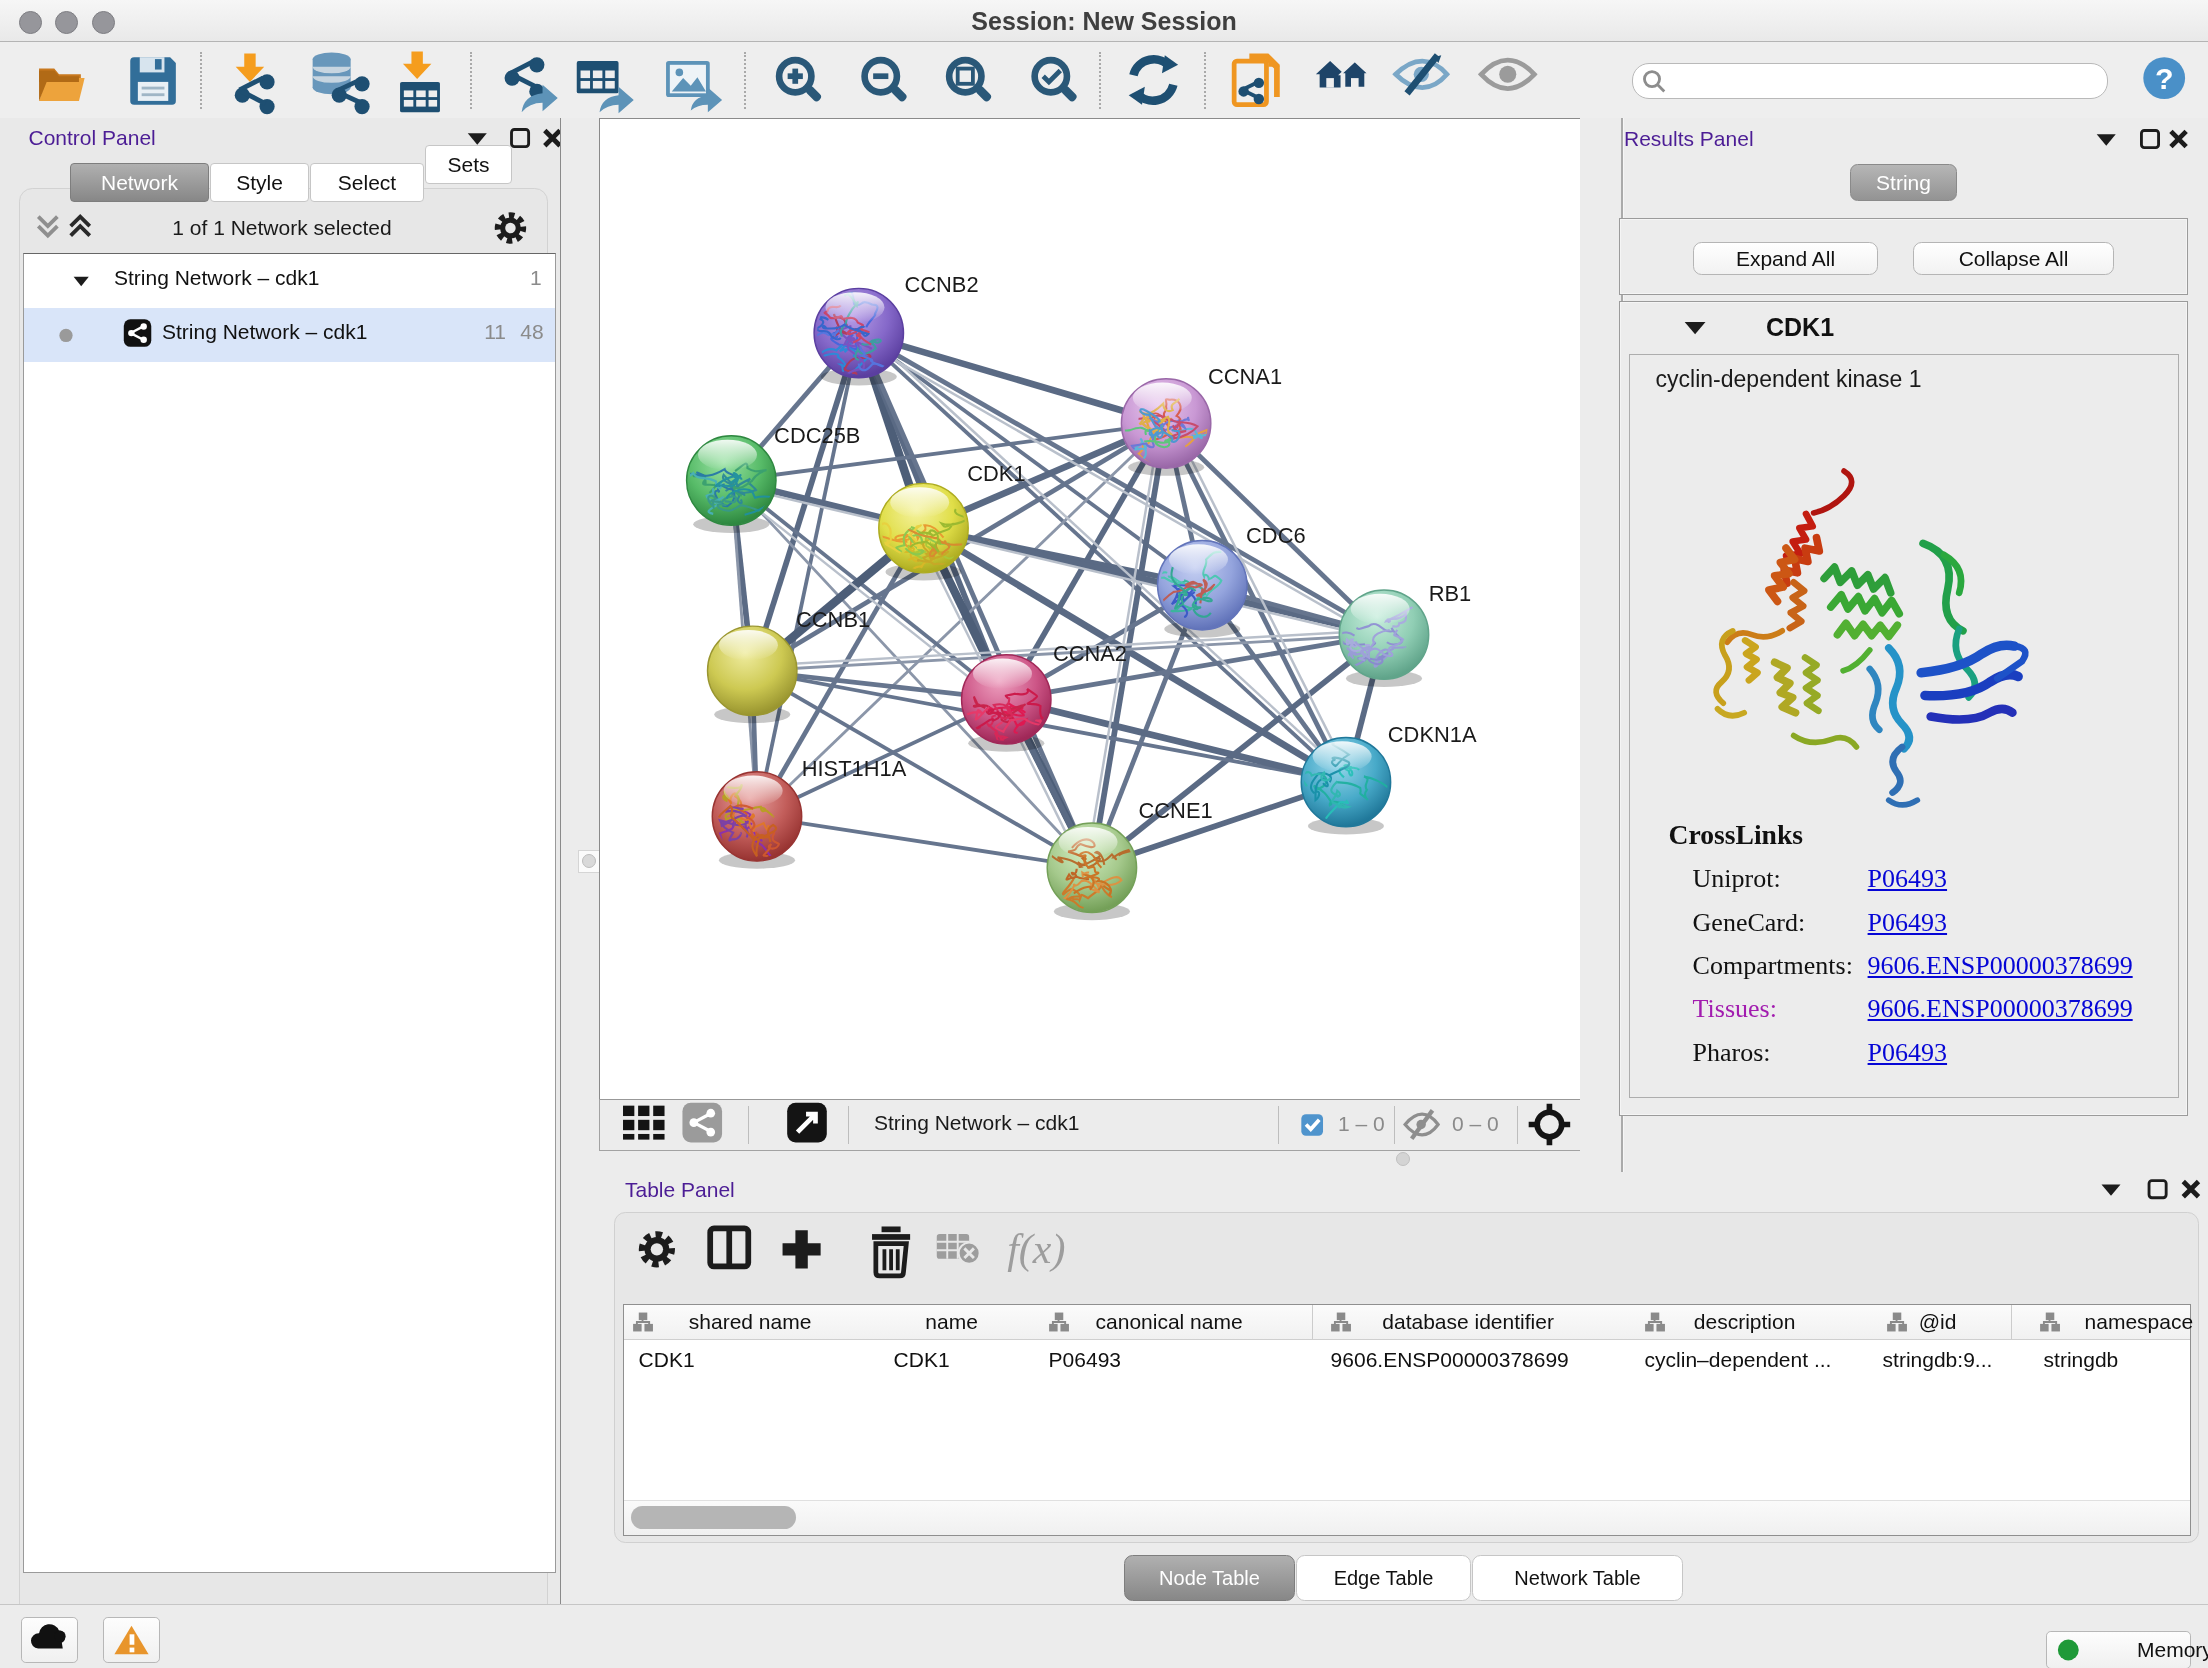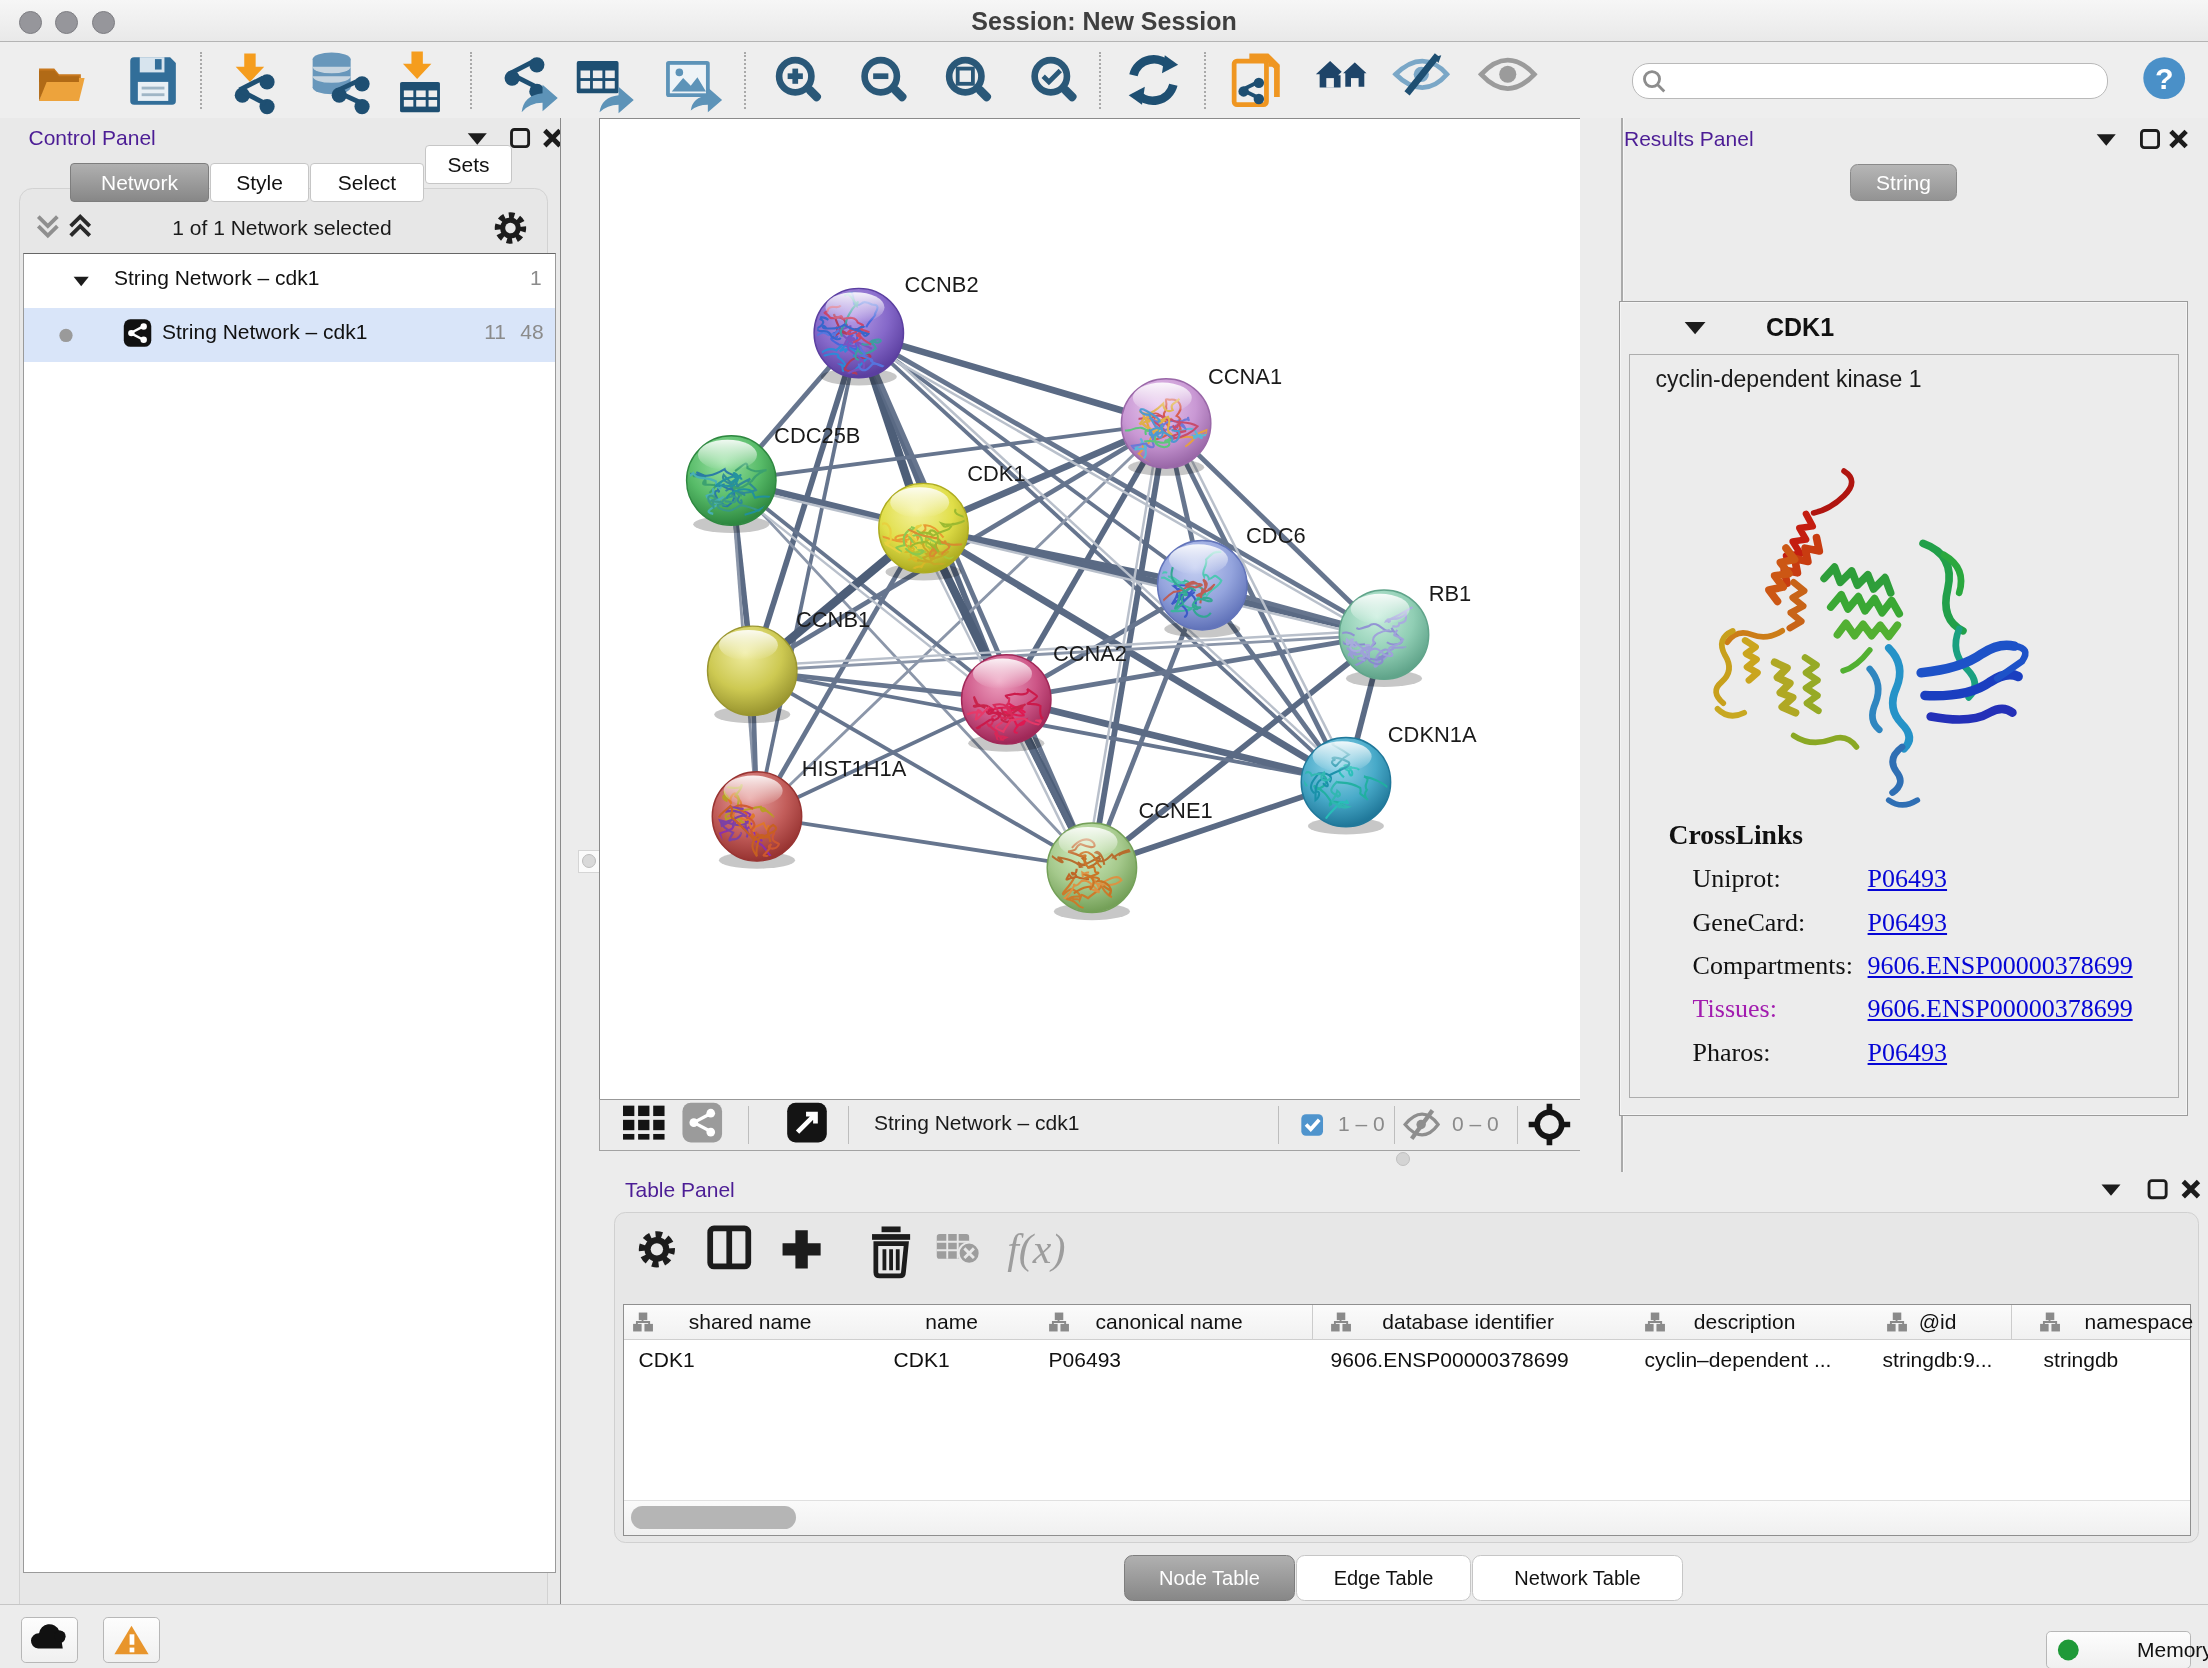--- a/index.html
+++ b/index.html
@@ -713,20 +713,24 @@
 
 <div id="rpanel" class="abs">
   <div id="rpanel-edge"></div>
   <div class="ptitle abs" style="left:44px;top:8.6px;">Results Panel</div>
   <svg width="629" height="44" style="position:absolute;left:0;top:0" viewBox="0 0 661 46">
     <path d="M543 17 l20 0 -10 12 z" fill="#1c1c1c"></path>
     <rect x="590" y="13" width="18" height="18" rx="3" fill="none" stroke="#1c1c1c" stroke-width="3"></rect>
     <path d="M621 14 l16 16 M637 14 l-16 16" stroke="#1c1c1c" stroke-width="5"></path>
   </svg>
   <div style="position:absolute;left:270px;top:46px;width:105px;height:35px;border-radius:7.6px;background:linear-gradient(#b6b6b6,#939393);border:1px solid #8a8a8a;color:#fff;font-size:21px;text-align:center;line-height:35px;">String</div>
+  <div class="rbox" style="left:39px;top:100px;width:567px;height:75px;">
+    <div class="btnw" style="left:73px;top:23px;width:183px;height:31px;line-height:31px;">Expand All</div>
+    <div class="btnw" style="left:293px;top:23px;width:199px;height:31px;line-height:31px;">Collapse All</div>
+  </div>
   <div class="rbox" style="left:39px;top:183px;width:567px;height:813px;">
     <svg width="57" height="53" style="position:absolute;left:57px;top:0;" viewBox="0 0 60 56">
         <path d="M8 21 l22 0 -11 13 z" fill="#1c1c1c"></path>
       </svg>
     <div style="position:absolute;left:146px;top:11.4px;font-size:25px;font-weight:bold;color:#111;">CDK1</div>
     <div style="position:absolute;left:8.6px;top:52px;width:548px;height:742px;background:#ececec;border:1px solid #adadad;">
       <div style="position:absolute;left:26px;top:11.4px;font-size:23px;color:#1a1a1a;">cyclin-dependent kinase 1</div>
       <svg width="548" height="742" viewBox="0 0 576 780" style="position:absolute;left:0;top:0">
 <path d="M225 122 q16 10 0 26 q-14 14 -32 18" fill="none" stroke="#b01510" stroke-width="6" stroke-linecap="round"></path>
 <path d="M185 167 L192 180 L178 182 L185 194 L171 196 L179 209 L164 211" fill="none" stroke="#c41d10" stroke-width="7" stroke-linejoin="round" stroke-linecap="round"></path>

